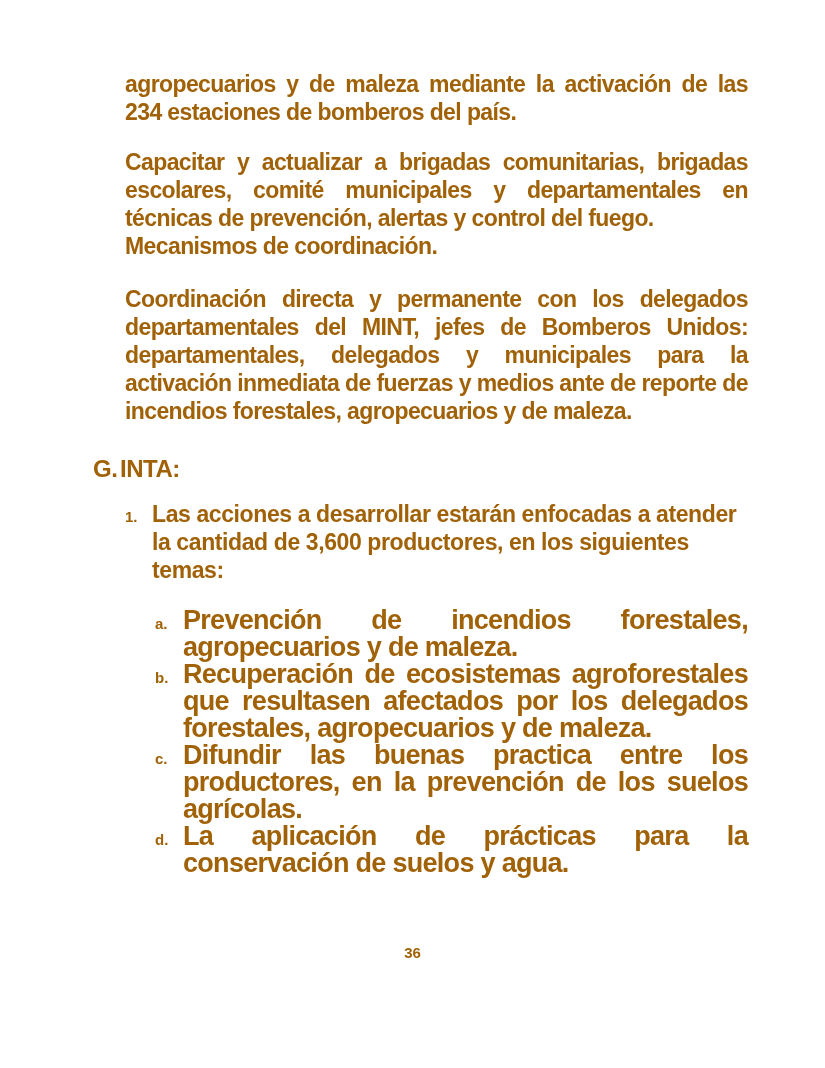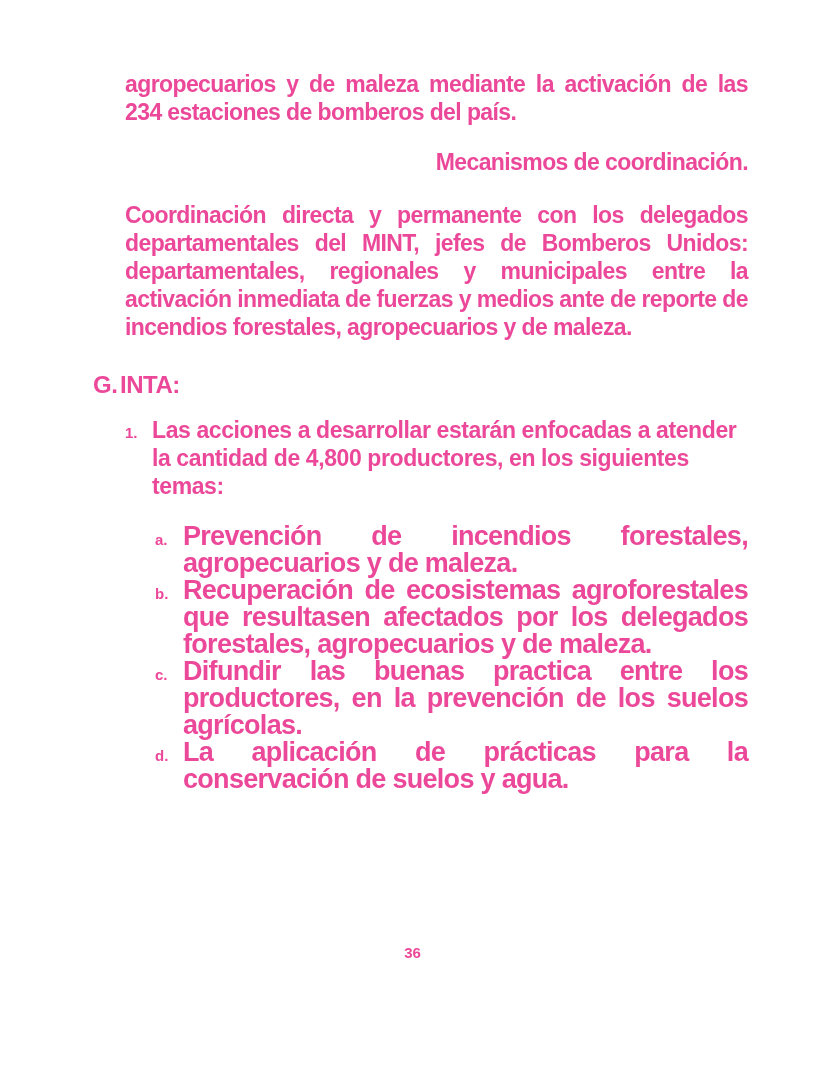--- a/index.html
+++ b/index.html
@@ -2,21 +2,21 @@
 <html><head>
 <meta charset="utf-8">
 <style>
   * { margin: 0; padding: 0; box-sizing: border-box; }
   html, body { background: #ffffff; }
   .page {
     position: relative;
     width: 825px;
     height: 1068px;
     background: #ffffff;
-    color: #ec4899;
+    color: #a16207;
     font-family: "Liberation Sans", "DejaVu Sans", sans-serif;
     font-weight: bold;
     overflow: hidden;
     border-radius: 19px;
   }
   .content {
     position: absolute;
     top: 70px;
     left: 93px;
     width: 655px;
@@ -25,21 +25,21 @@
     margin-left: 32px;
     width: 623px;
     text-align: justify;
     font-size: 23px;
     line-height: 28px;
     letter-spacing: -0.6px;
   }
   .para-line {
     margin-left: 32px;
     width: 623px;
-    text-align: right;
+    text-align: left;
     font-size: 23px;
     line-height: 28px;
     letter-spacing: -0.6px;
   }
   .gap-sm { margin-bottom: 17px; }
   .gap-md { margin-bottom: 22px; }
   .gap-md2 { margin-bottom: 25px; }
   .gap-lg { margin-bottom: 30px; }
   .gap-item { margin-bottom: 23px; }
   .heading {
@@ -104,33 +104,34 @@
 </head>
 <body>
 
 <div class="page">
 
   <div class="content">
 
     <div class="para gap-md">agropecuarios y de maleza mediante la activación de las 234 estaciones de bomberos del país.</div>
 
     <div class="gap-md2">
+      <div class="para">Capacitar y actualizar a brigadas comunitarias, brigadas escolares, comité municipales y departamentales en técnicas de prevención, alertas y control del fuego.</div>
       <div class="para-line">Mecanismos de coordinación.</div>
     </div>
 
-    <div class="para gap-lg">Coordinación directa y permanente con los delegados departamentales del MINT, jefes de Bomberos Unidos: departamentales, regionales y municipales entre la activación inmediata de fuerzas y medios ante de reporte de incendios forestales, agropecuarios y de maleza.</div>
+    <div class="para gap-lg">Coordinación directa y permanente con los delegados departamentales del MINT, jefes de Bomberos Unidos: departamentales, delegados y municipales para la activación inmediata de fuerzas y medios ante de reporte de incendios forestales, agropecuarios y de maleza.</div>
 
     <div class="heading gap-sm">
       <span class="h-marker">G.</span>
       <span>INTA:</span>
     </div>
 
     <div class="numbered-item gap-item">
       <span class="marker">1.</span>
-      <span class="item-text">Las acciones a desarrollar estarán enfocadas a atender la cantidad de 4,800 productores, en los siguientes temas:</span>
+      <span class="item-text">Las acciones a desarrollar estarán enfocadas a atender la cantidad de 3,600 productores, en los siguientes temas:</span>
     </div>
 
     <div class="sub-item">
       <span class="marker">a.</span>
       <span class="item-text">Prevención de incendios forestales, agropecuarios y de maleza.</span>
     </div>
 
     <div class="sub-item">
       <span class="marker">b.</span>
       <span class="item-text">Recuperación de ecosistemas agroforestales que resultasen afectados por los delegados forestales, agropecuarios y de maleza.</span>

